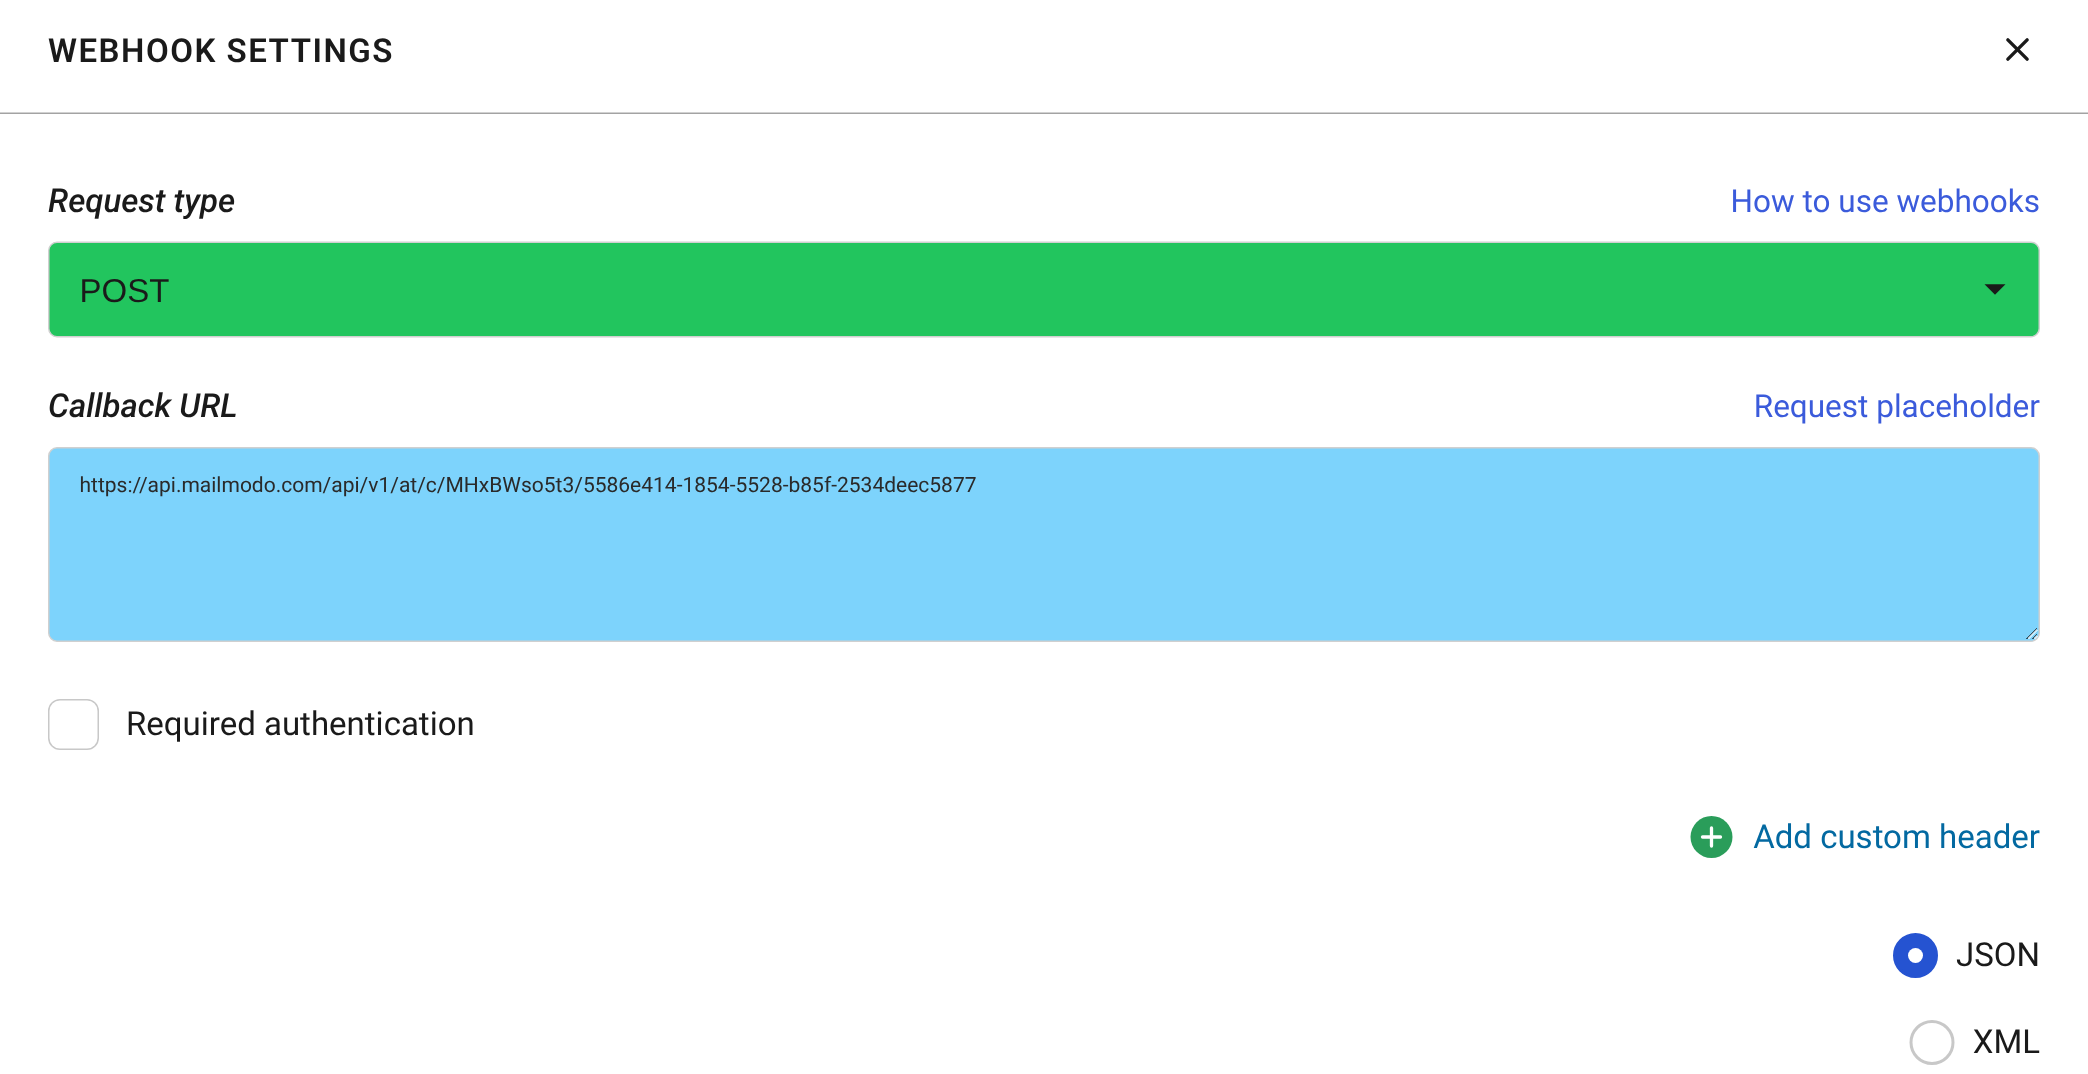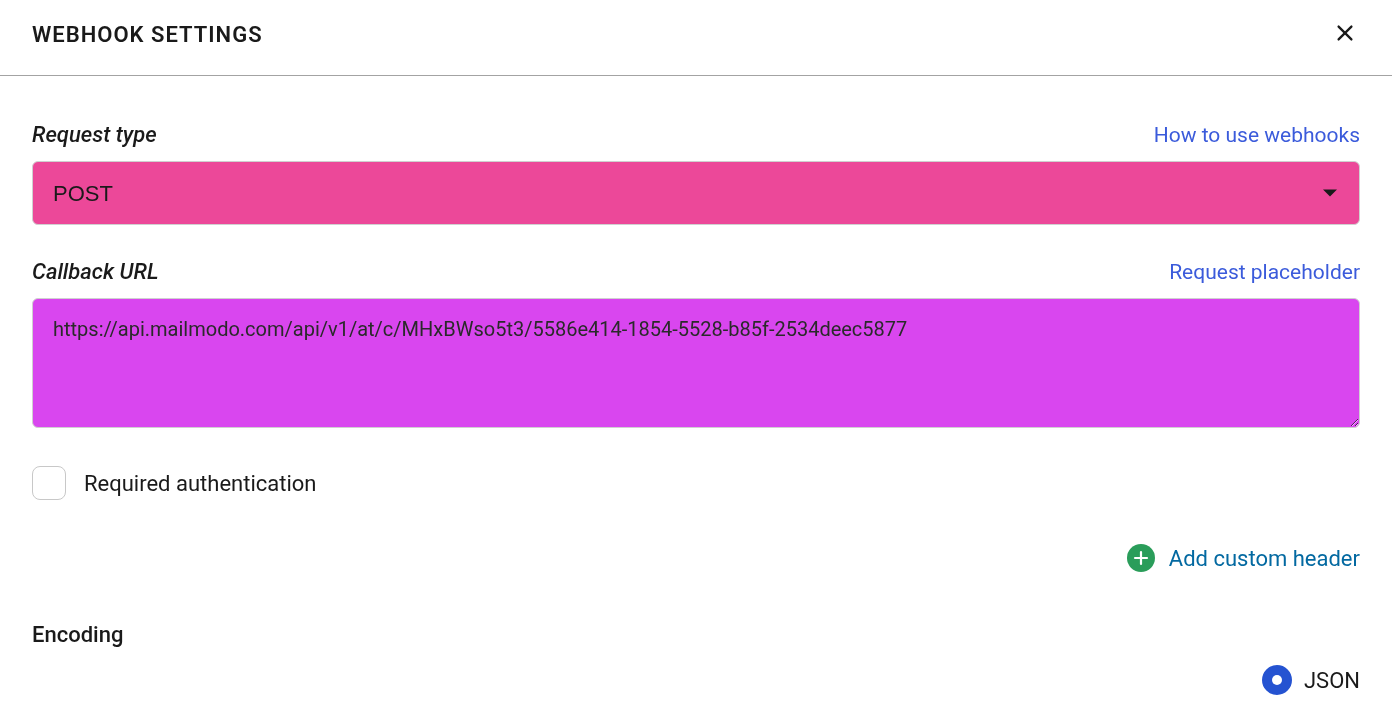--- a/index.html
+++ b/index.html
@@ -66,41 +66,41 @@
     }
     .select-wrap {
       position: relative;
       width: 100%;
     }
     .select {
       width: 100%;
       height: 64px;
       border: 1px solid #d0d0d0;
       border-radius: 6px;
-      background: #ec4899;
+      background: #22c55e;
       font-size: 22px;
       padding: 0 20px;
       appearance: none;
       cursor: pointer;
       color: #1a1a1a;
     }
     .select-caret {
       position: absolute;
       right: 22px;
       top: 50%;
       transform: translateY(-50%);
       pointer-events: none;
     }
     .textarea {
       width: 100%;
       height: 130px;
       border: 1px solid #d0d0d0;
       border-radius: 6px;
-      background: #d946ef;
-      font-size: 20px;
+      background: #7dd3fc;
+      font-size: 14px;
       padding: 16px 20px;
       resize: both;
       color: #2a2a2a;
       font-family: inherit;
       line-height: 1.4;
     }
     .checkbox-row {
       display: flex;
       align-items: center;
       gap: 18px;
@@ -243,21 +243,20 @@
     <span class="plus-icon">
       <svg viewBox="0 0 16 16" fill="none" stroke="#ffffff" stroke-width="2.2" stroke-linecap="round">
         <line x1="8" y1="2" x2="8" y2="14"></line>
         <line x1="2" y1="8" x2="14" y2="8"></line>
       </svg>
     </span>
     <span class="add-header-label">Add custom header</span>
   </div>
 
   <div>
-    <div class="encoding-label">Encoding</div>
     <div class="radio-row">
       <label class="radio-item">
         <input type="radio" name="encoding" class="radio" checked="" style="">
         <span class="radio-label">JSON</span>
       </label>
       <label class="radio-item">
         <input type="radio" name="encoding" class="radio" style="">
         <span class="radio-label">XML</span>
       </label>
       <label class="radio-item">

